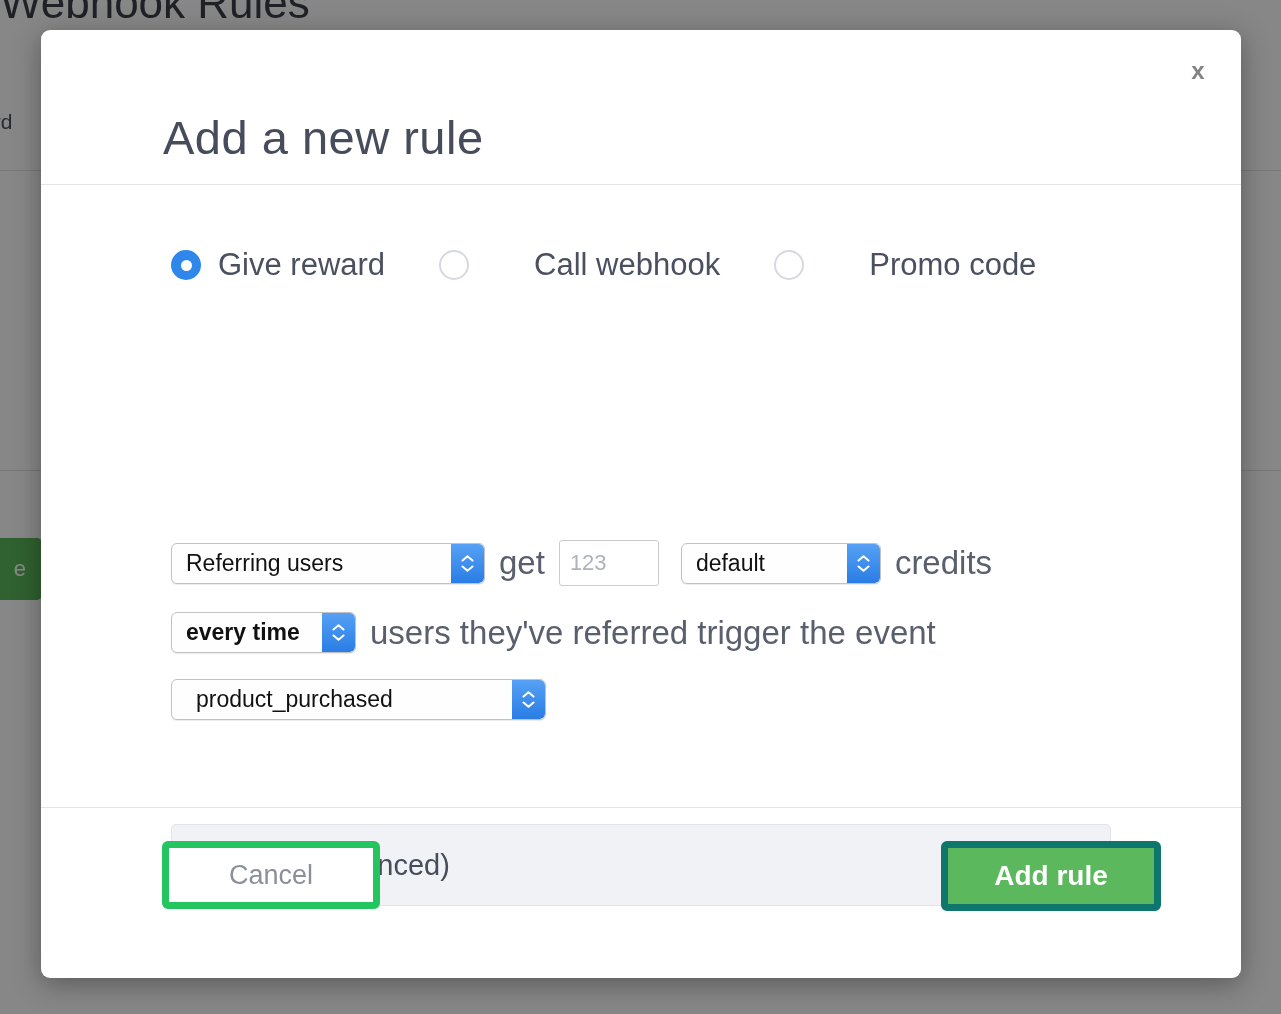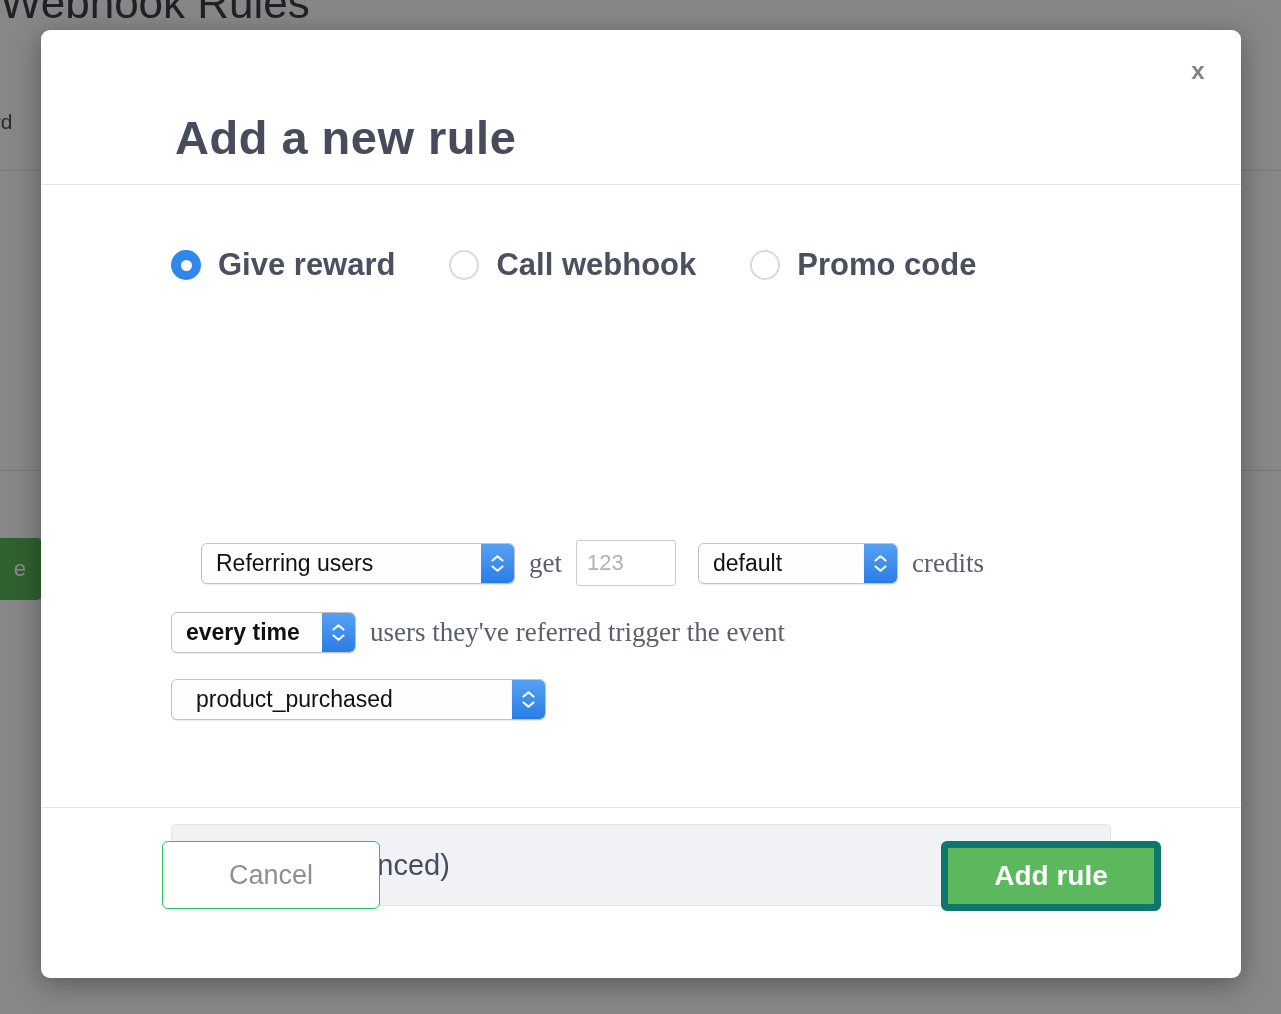--- a/index.html
+++ b/index.html
@@ -88,23 +88,23 @@
   }
 
   .modal-header {
     position: relative;
     height: 155px;
     border-bottom: 1px solid #e2e4e7;
     flex: 0 0 auto;
   }
   .modal-title {
     position: absolute;
-    left: 134px; top: 80px;
+    left: 122px; top: 80px;
     font-size: 47px;
-    font-weight: 700;
+    font-weight: 400;
     color: #474c5c;
     letter-spacing: 0.5px;
     white-space: nowrap;
   }
   .close-btn {
     position: absolute;
     right: 26px; top: 24px;
     width: 34px; height: 34px;
     display: flex;
     align-items: center;
@@ -124,28 +124,27 @@
     flex: 1 1 auto;
     padding: 0;
   }
 
   
   .radio-row {
     position: absolute;
     left: 130px; top: 62px;
     display: flex;
     align-items: flex-end;
-    font-weight: bold;
   }
   .radio-opt {
     display: flex;
     align-items: center;
     cursor: pointer;
   }
-  .radio-opt + .radio-opt { margin-left: 54px; }
+  .radio-opt + .radio-opt { margin-left: 54px; gap: 48px; }
   .radio-mark {
     width: 30px; height: 30px;
     border-radius: 50%;
     flex: 0 0 auto;
     border: 2px solid #d6d9de;
     background: #ffffff;
     display: flex;
     align-items: center;
     justify-content: center;
   }
@@ -206,31 +205,30 @@
     flex-direction: column;
     align-items: center;
     justify-content: center;
     gap: 3px;
   }
   .chev {
     width: 13px; height: 7px;
     display: block;
   }
 
-  .sel-w1 { width: 314px; margin-left: 30px; }
+  .sel-w1 { width: 314px; }
   .sel-w2 { width: 185px; font-weight: bold; }
   .sel-w3 { width: 200px; text-align: right; }
   .sel-w4 { width: 375px; padding-left: 24px; }
 
   .inline-text {
-    font-size: 27px;
+    font-size: 33px;
     color: #5a5f6e;
     margin: 0 14px;
     white-space: nowrap;
-    font-family: Liberation Serif, serif;
   }
   .inline-text.tight-r { margin-right: 0; }
 
   .num-input {
     width: 100px; height: 46px;
     border: 1px solid #c9ccd1;
     border-radius: 3px;
     background: #ffffff;
     font-size: 22px;
     color: #2b2b2b;
@@ -269,21 +267,21 @@
     position: relative;
     height: 171px;
     border-top: 1px solid #e2e4e7;
     flex: 0 0 auto;
   }
   .btn-cancel {
     position: absolute;
     left: 121px; top: 33px;
     width: 218px; height: 68px;
     background: #ffffff;
-    border: 1px solid #22c55e;
+    border: 7px solid #22c55e;
     border-radius: 6px;
     font-size: 27px;
     color: #8a8f99;
     cursor: pointer;
     font-family: "Liberation Sans", sans-serif;
   }
   .btn-add {
     position: absolute;
     right: 80px; top: 33px;
     width: 220px; height: 70px;

